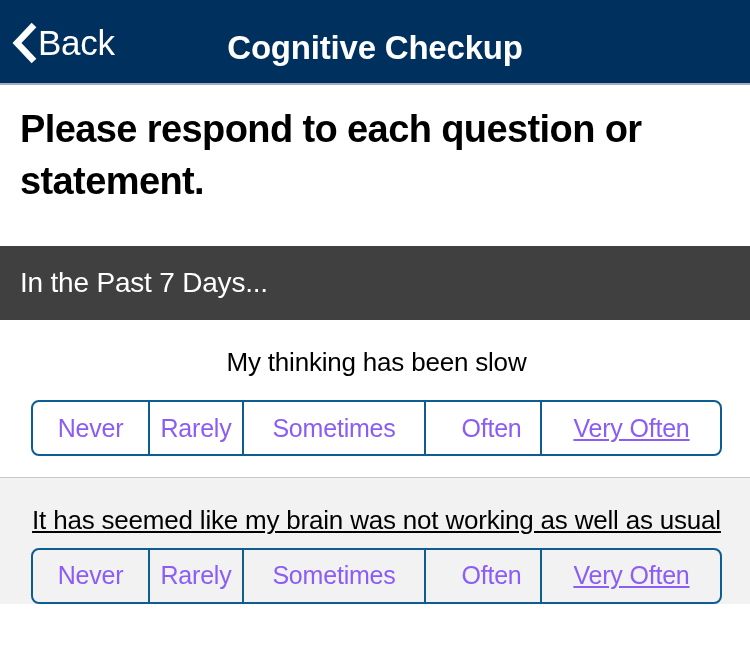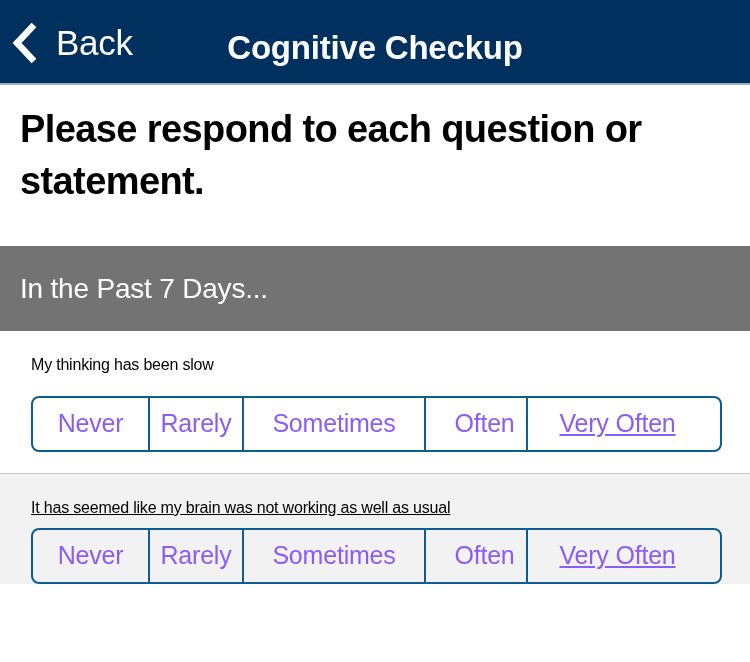--- a/index.html
+++ b/index.html
@@ -17,21 +17,21 @@
     height:85px;
     background:#00305E;
     border-bottom:2px solid #9FB0C4;
   }
   .back-button {
     position:absolute;
     left:12px; top:0;
     height:85px;
     display:flex;
     align-items:center;
-    gap:18px;
+    gap:0;
     cursor:pointer;
     user-select:none;
   }
   .chevron-icon {
     display:block;
     width:26px; height:42px;
   }
   .back-label {
     color:#ffffff;
     font-size:35px;
@@ -62,22 +62,22 @@
   .instructions-text {
     color:#000000;
     font-size:38px;
     font-weight:bold;
     line-height:1.38;
     letter-spacing:-0.6px;
   }
 
   
   .section-band {
-    background:#737373;
-    height:85px;
+    background:#404040;
+    height:74px;
     display:flex;
     align-items:center;
     padding-left:20px;
     text-align:center;
   }
   .section-band-label {
     color:#ffffff;
     font-size:28px;
     font-weight:400;
     letter-spacing:-0.2px;
@@ -90,25 +90,26 @@
   .question-row.alt {
     background:#F2F2F2;
     border-top:1px solid #C8C7CC;
   }
   .question-row.plain {
     background:#ffffff;
     padding-bottom:21px;
   }
   .question-text {
     color:#000000;
-    font-size:16px;
+    font-size:26px;
     font-weight:400;
     line-height:1.55;
     letter-spacing:-0.2px;
     margin-bottom:18px;
+    text-align:center;
   }
   .question-row.alt .question-text { margin-bottom:7px;text-decoration:underline; }
 
   
   .segmented {
     display:flex;
     border:2px solid #0D5C92;
     border-radius:8px;
     overflow:hidden;
     height:56px;
@@ -125,21 +126,21 @@
     letter-spacing:-0.2px;
     border-left:2px solid #0D5C92;
     cursor:pointer;
     white-space:nowrap;
     padding:0 14px;
   }
   .segment:first-child { border-left:none; }
   .seg-0 { width:115px; }
   .seg-1 { width:94px; }
   .seg-2 { width:182px; }
-  .seg-3 { width:102px;padding-left:31px; }
+  .seg-3 { width:116px;padding-left:31px; }
   .seg-4 { width:181px;text-decoration:underline; }
 </style>
 </head>
 <body>
 
 <div class="navbar">
   <div class="back-button">
     <span class="chevron-icon">
       <svg width="26" height="42" viewBox="0 0 26 42" xmlns="http://www.w3.org/2000/svg">
         <polyline points="22,3 5,21 22,39" fill="none" stroke="#FFFFFF" stroke-width="6.5" stroke-linecap="butt" stroke-linejoin="miter"></polyline>

